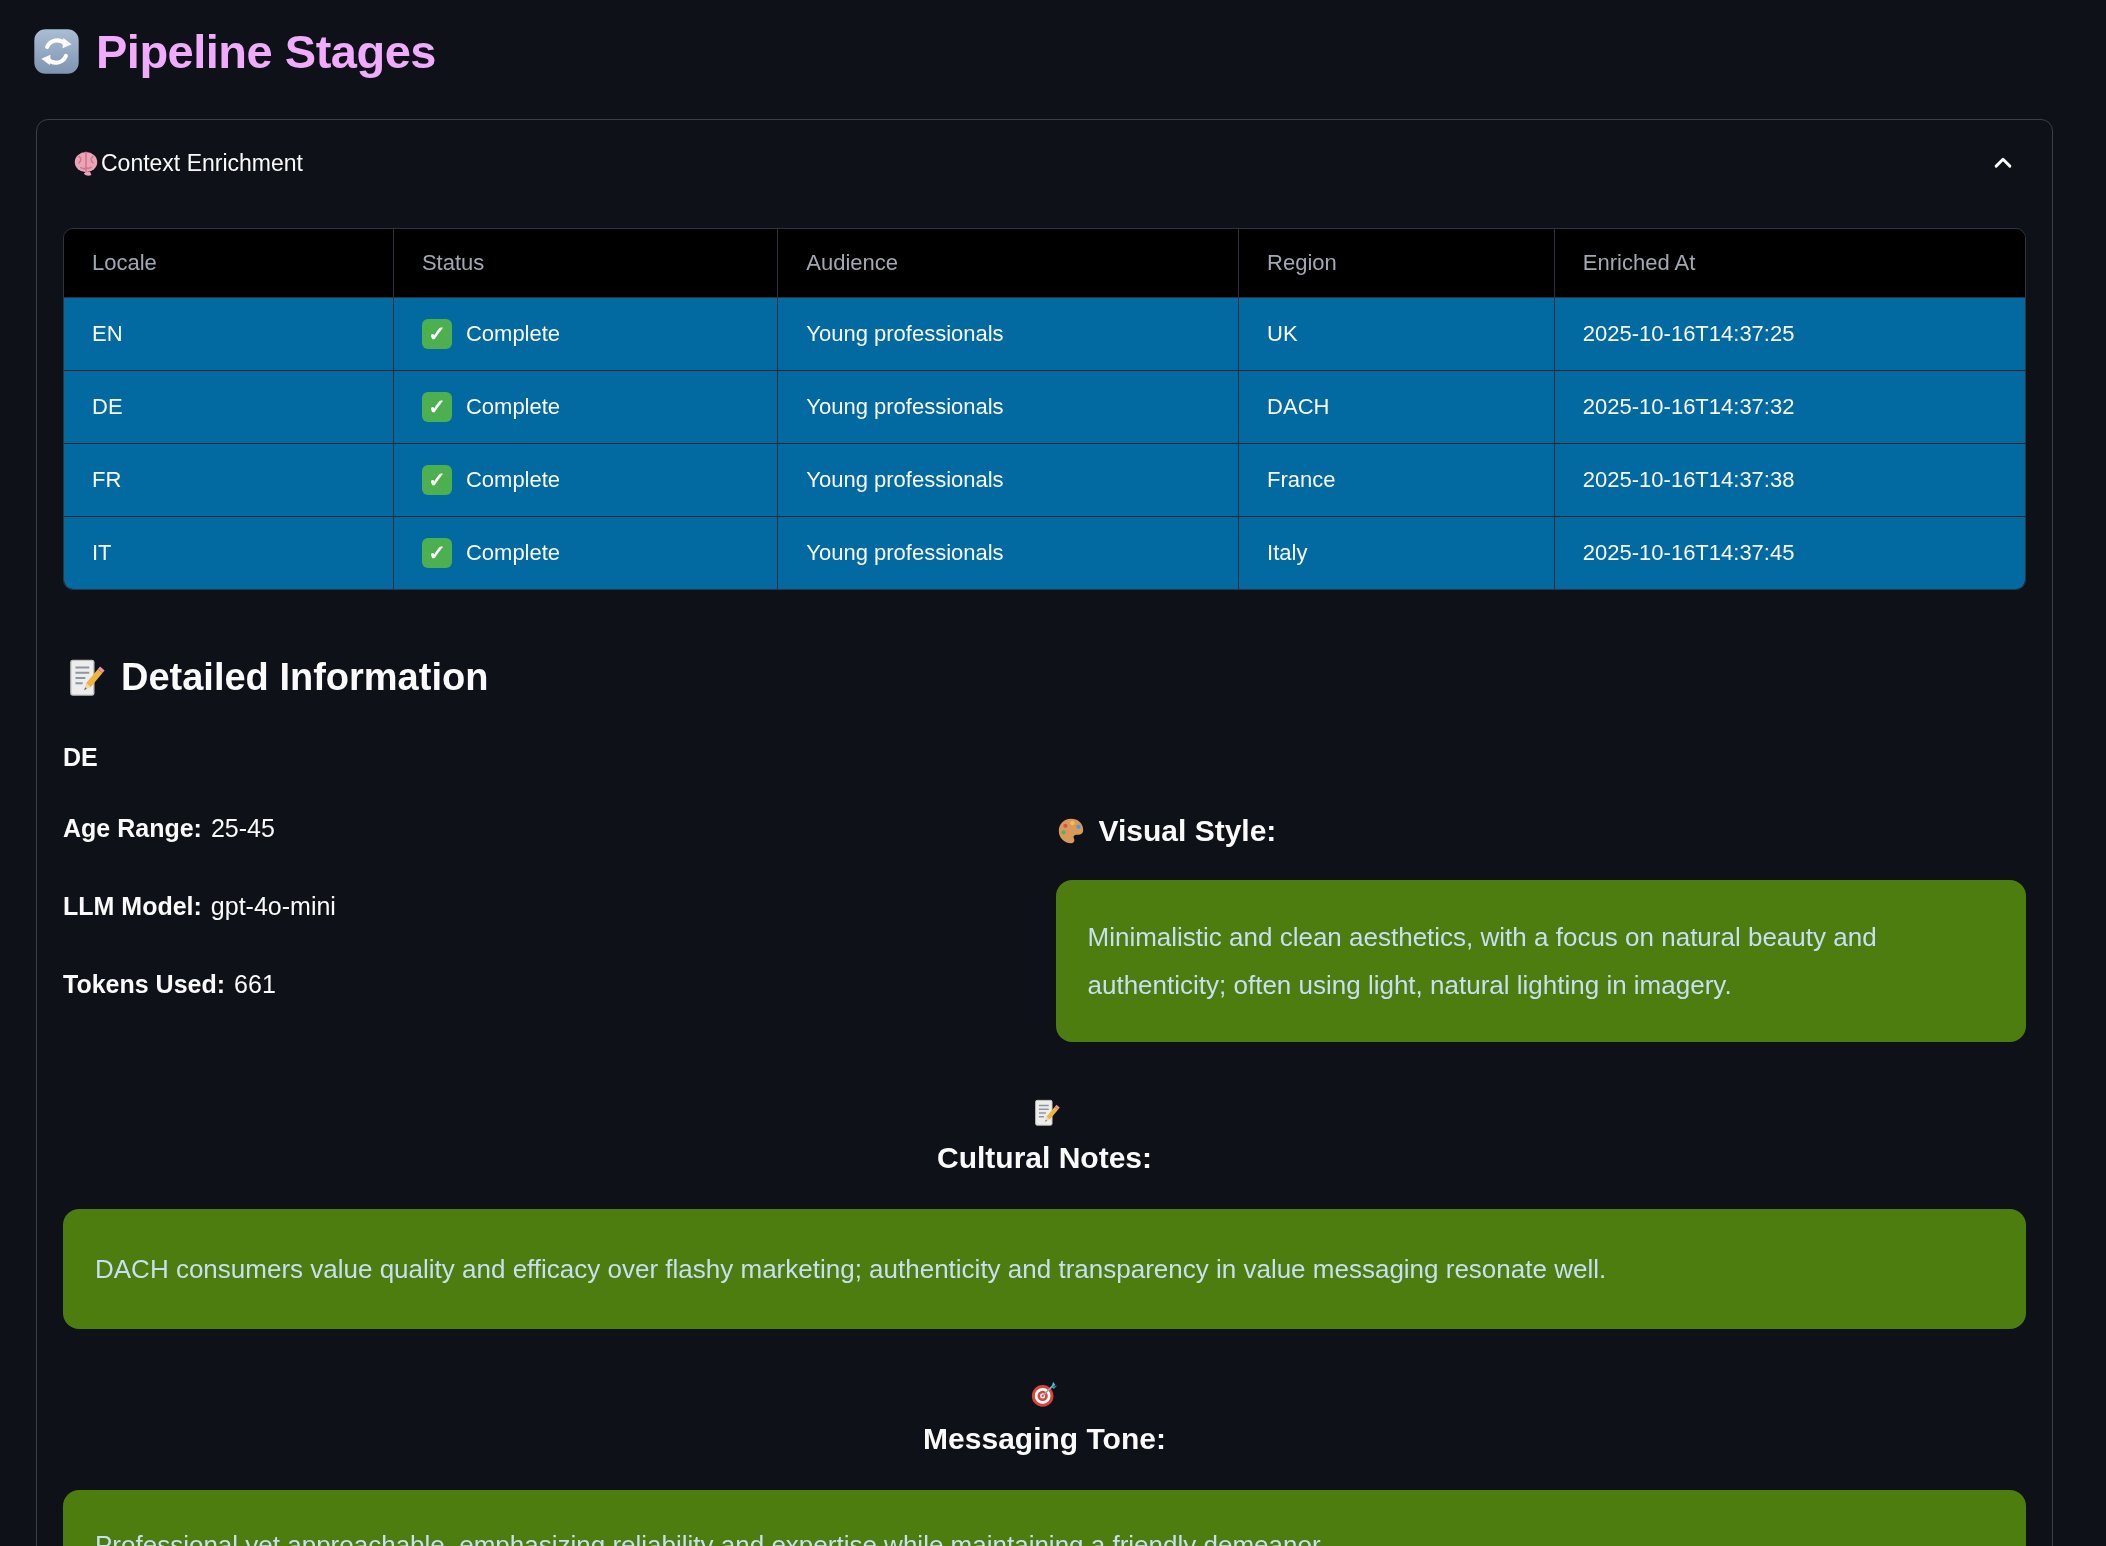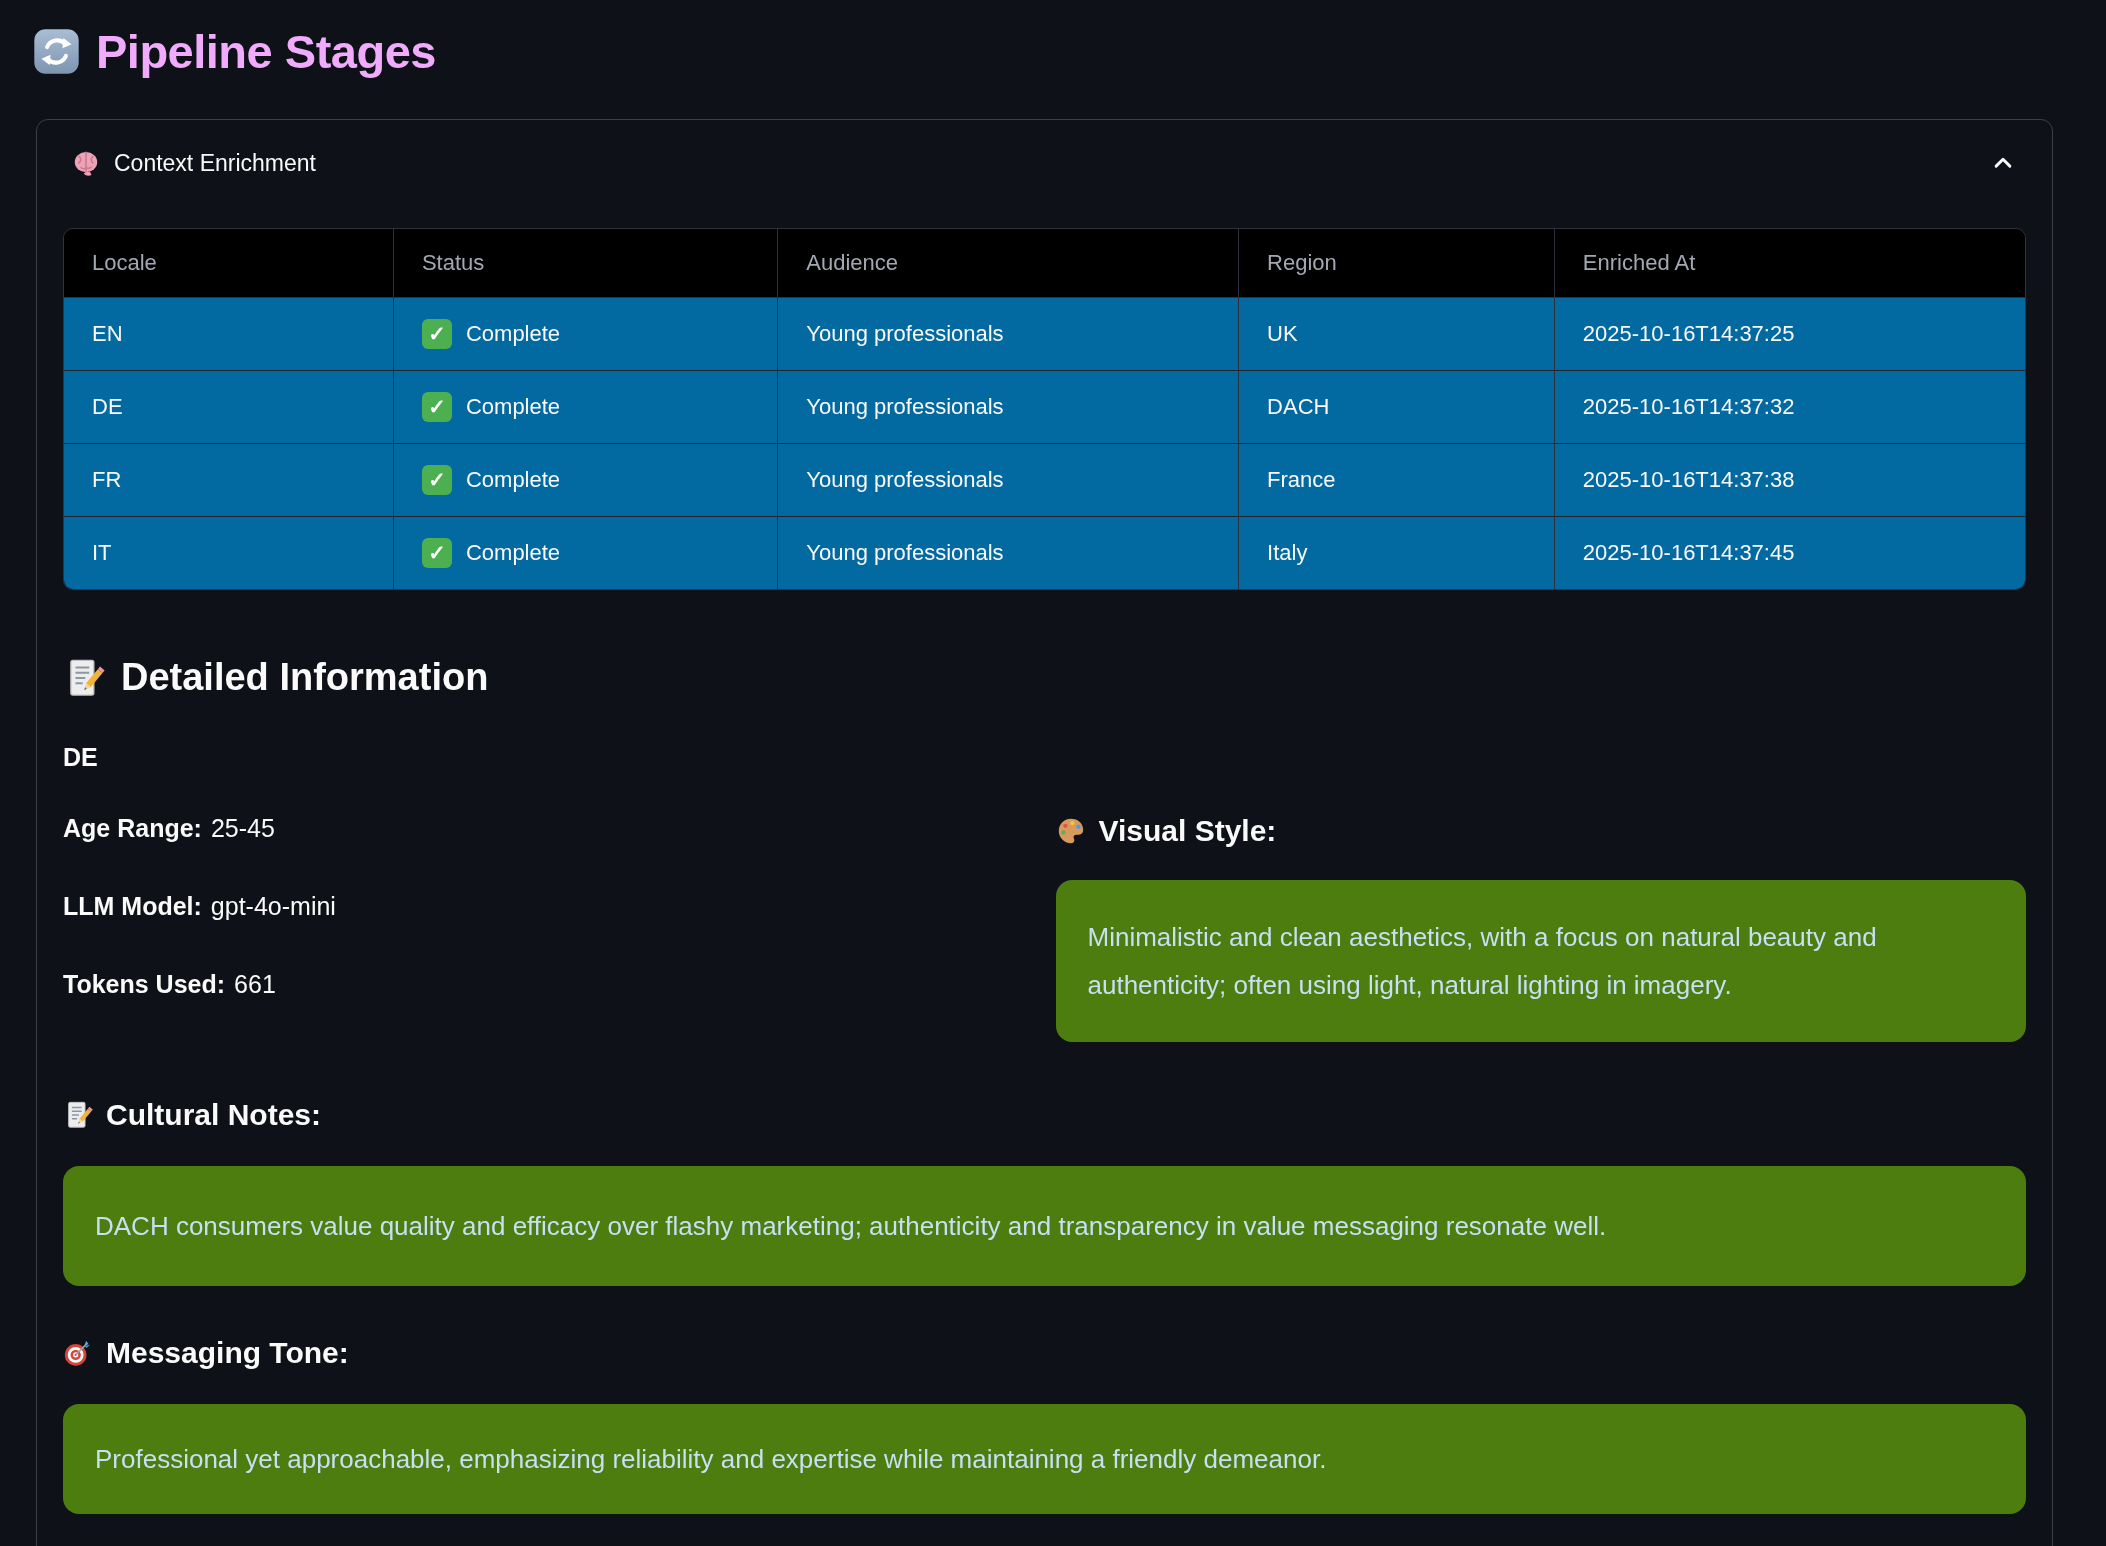--- a/index.html
+++ b/index.html
@@ -24,21 +24,21 @@
     border-radius:12px;
     padding:0 26px 80px 26px;
     min-height:1500px;
     background:#0e1117;
   }
   .exp-header {
     display:flex; align-items:center; justify-content:space-between;
     padding:28px 8px 26px 8px;
     cursor:pointer;
   }
-  .exp-title { display:flex; align-items:center; gap:13px; font-size:23px; font-weight:400; color:#fafafa; }
+  .exp-title { display:flex; align-items:center; font-size:23px; font-weight:400; color:#fafafa; }
   
   .tbl-wrap {
     margin-top:24px;
     border:1px solid #2f333d;
     border-radius:10px;
     overflow:hidden;
   }
   table { width:100%; border-collapse:collapse; font-size:22px; table-layout:fixed; }
   col.c1{width:16.8%} col.c2{width:19.6%} col.c3{width:23.5%} col.c4{width:16.1%} col.c5{width:24%}
   thead th {
@@ -85,21 +85,21 @@
   }
   .right-col .section-heading { margin-bottom:32px; }
   .info-box {
     background:#4d7c0f;
     color:#c9dff3;
     border-radius:16px;
     font-size:26px;
     line-height:1.85;
     padding:33px 32px;
   }
-  .full-heading { margin:50px 0 34px 0; }
+  .full-heading { margin:50px 0 34px 0;flex-direction:column; }
   .oneline-box { padding:36px 32px; }
   .oneline-box.last { padding:31px 32px; }
   .icon { display:inline-flex; flex:0 0 auto; }
   .chev { display:inline-flex; }
 </style>
 </head>
 <body>
 
 <div class="page-title-row">
   <span class="icon">

